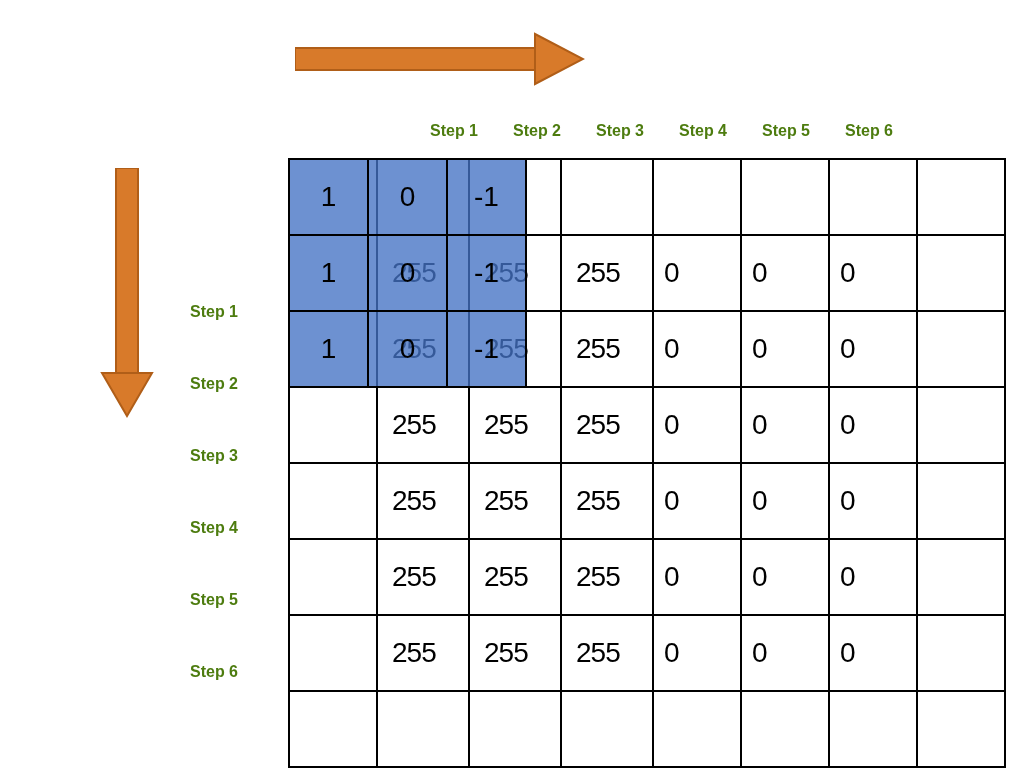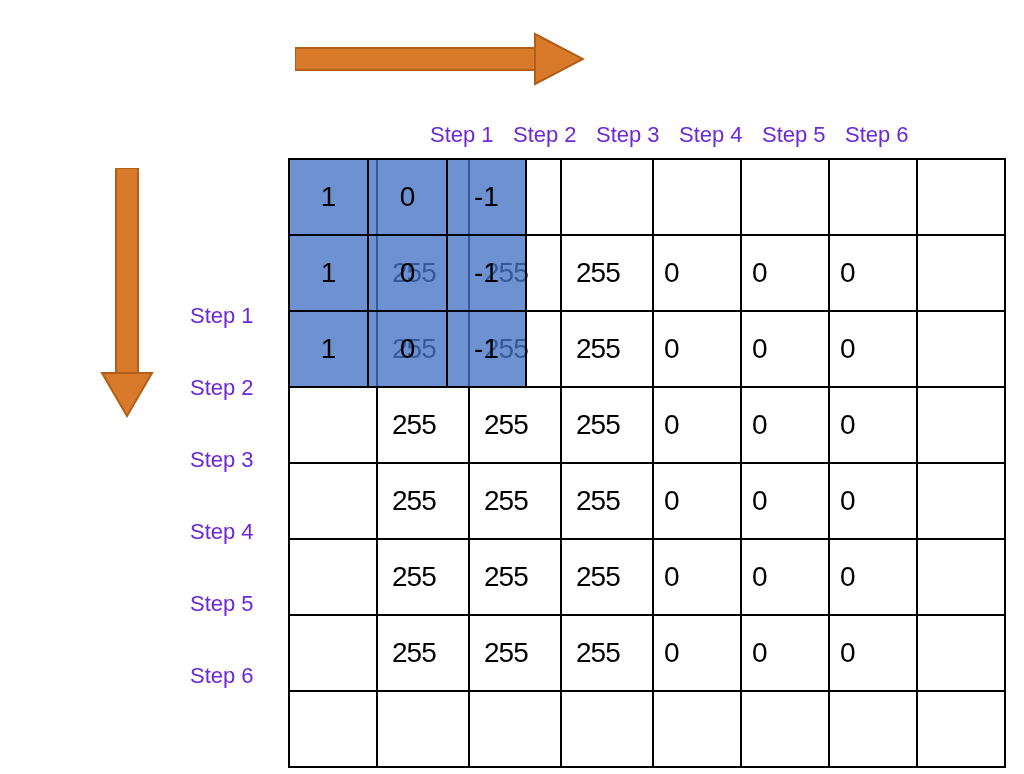--- a/index.html
+++ b/index.html
@@ -54,23 +54,23 @@
     font-size: 28px;
     font-weight: 400;
     text-align: center;
     vertical-align: middle;
     color: #000;
   }
 
   
   .col-steps, .row-steps {
     position: absolute;
-    color: #6d28d9;
-    font-size: 22px;
-    font-weight: 400;
+    color: #4d7c0f;
+    font-size: 16px;
+    font-weight: 700;
   }
   .col-steps { top: 122px; left: 430px; display: flex; gap: 13px; }
   .col-steps span { width: 70px; text-align: left; white-space: nowrap; }
   .row-steps { left: 190px; top: 303px; display: flex; flex-direction: column; gap: 44px; }
   .row-steps span { height: 28px; white-space: nowrap; }
 
   
   .h-arrow { position: absolute; left: 295px; top: 32px; }
   .v-arrow { position: absolute; left: 100px; top: 168px; }
 </style>

